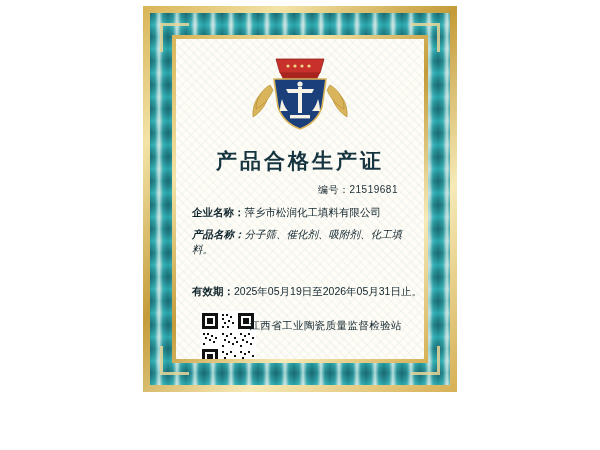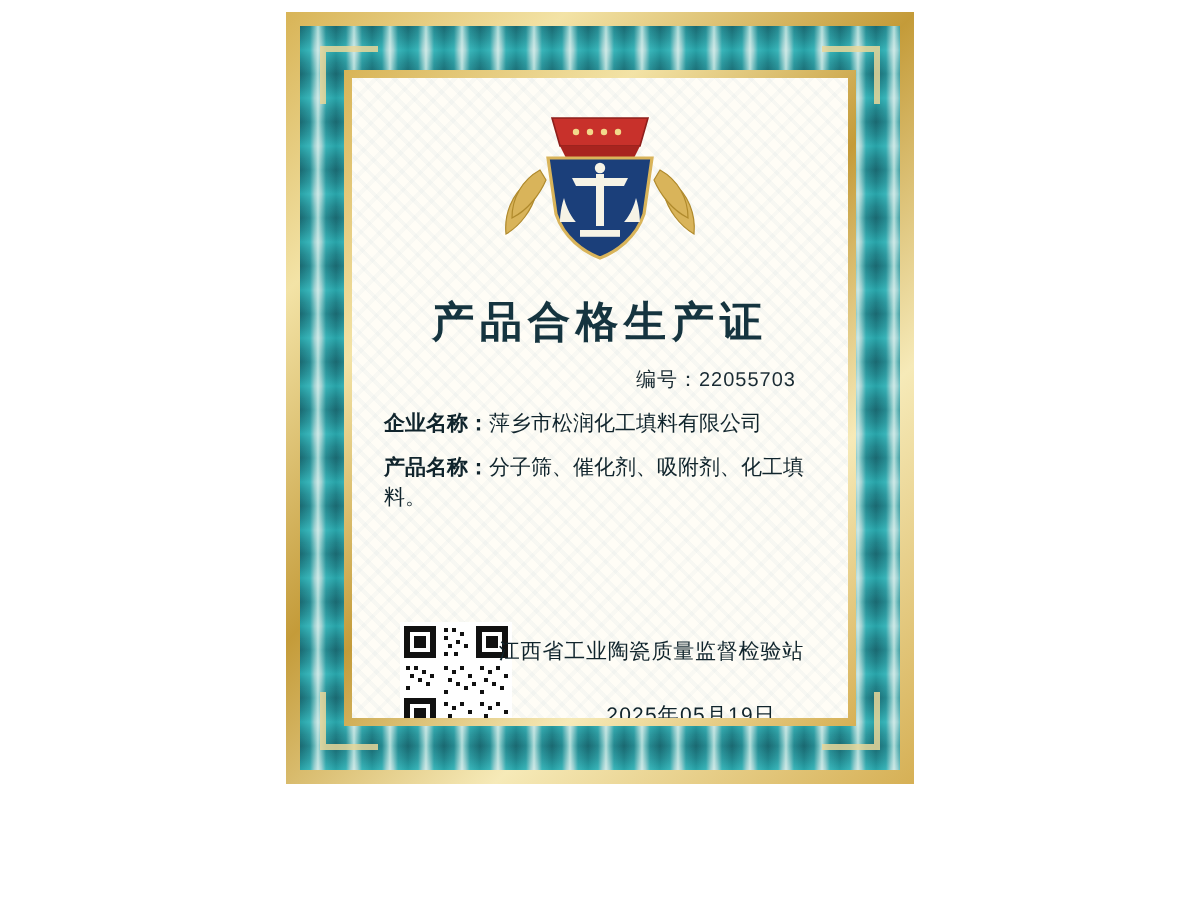--- a/index.html
+++ b/index.html
@@ -120,21 +120,21 @@
   .field {
     position: absolute;
     left: 16px;
     right: 14px;
     font-size: 10.5px;
     color: #10242c;
     line-height: 15px;
   }
   .field .lbl { font-weight: bold; }
   .f1 { top: 166px; }
-  .f2 { top: 188px; }
+  .f2 { top: 188px; font-style: italic; }
   .stmt {
     position: absolute;
     left: 16px; right: 14px;
     top: 210px;
     font-size: 10.5px;
     line-height: 17px;
     color: #10242c;
     text-align: justify;
     text-indent: 21px;
   }
@@ -257,31 +257,34 @@
             <path d="M72 50 C70 58 66 62 66 62 L74 62 C74 62 74 56 72 50 Z"></path>
             <rect x="44" y="66" width="20" height="3.4"></rect>
           </g>
           <circle cx="54" cy="35" r="2.6" fill="#f6f3e6"></circle>
         </svg>
       </div>
 
       <div class="doc-title">产品合格生产证</div>
 
       <div class="code-line">
-        <span>编号：</span><span>22055703</span>
+        <span>编号：</span><span>21519681</span>
       </div>
 
       <div class="field f1">
         <span class="lbl">企业名称：</span><span>萍乡市松润化工填料有限公司</span>
       </div>
       <div class="field f2">
         <span class="lbl">产品名称：</span><span>分子筛、催化剂、吸附剂、化工填料。</span>
       </div>
 
 
+      <div class="valid">
+        <span class="lbl">有效期：</span><span>2025年05月19日至2026年05月31日止。</span>
+      </div>
 
       <div class="qr">
         <svg viewBox="0 0 56 56" width="56" height="56" xmlns="http://www.w3.org/2000/svg">
           <rect width="56" height="56" fill="#ffffff"></rect>
           <g fill="#111111">
             <rect x="2" y="2" width="16" height="16"></rect>
               <rect x="5" y="5" width="10" height="10" fill="#fff"></rect>
               <rect x="7" y="7" width="6" height="6"></rect>
             <rect x="38" y="2" width="16" height="16"></rect>
               <rect x="41" y="5" width="10" height="10" fill="#fff"></rect>
@@ -338,21 +341,20 @@
               <rect x="42" y="46" width="2" height="2"></rect>
               <rect x="46" y="48" width="2" height="2"></rect>
             <rect x="50" y="50" width="2" height="2"></rect>
               <rect x="40" y="52" width="2" height="2"></rect>
               <rect x="44" y="52" width="2" height="2"></rect>
           </g>
         </svg>
       </div>
 
       <div class="issuer">江西省工业陶瓷质量监督检验站</div>
-      <div class="issue-date">2025年05月19日</div>
 
       <div class="seal">
         <div class="seal-star">★</div>
         <div class="seal-text">质量监督检验专用章</div>
       </div>
 
       <div class="page-num">1</div>
 
     </div>
   </div>

